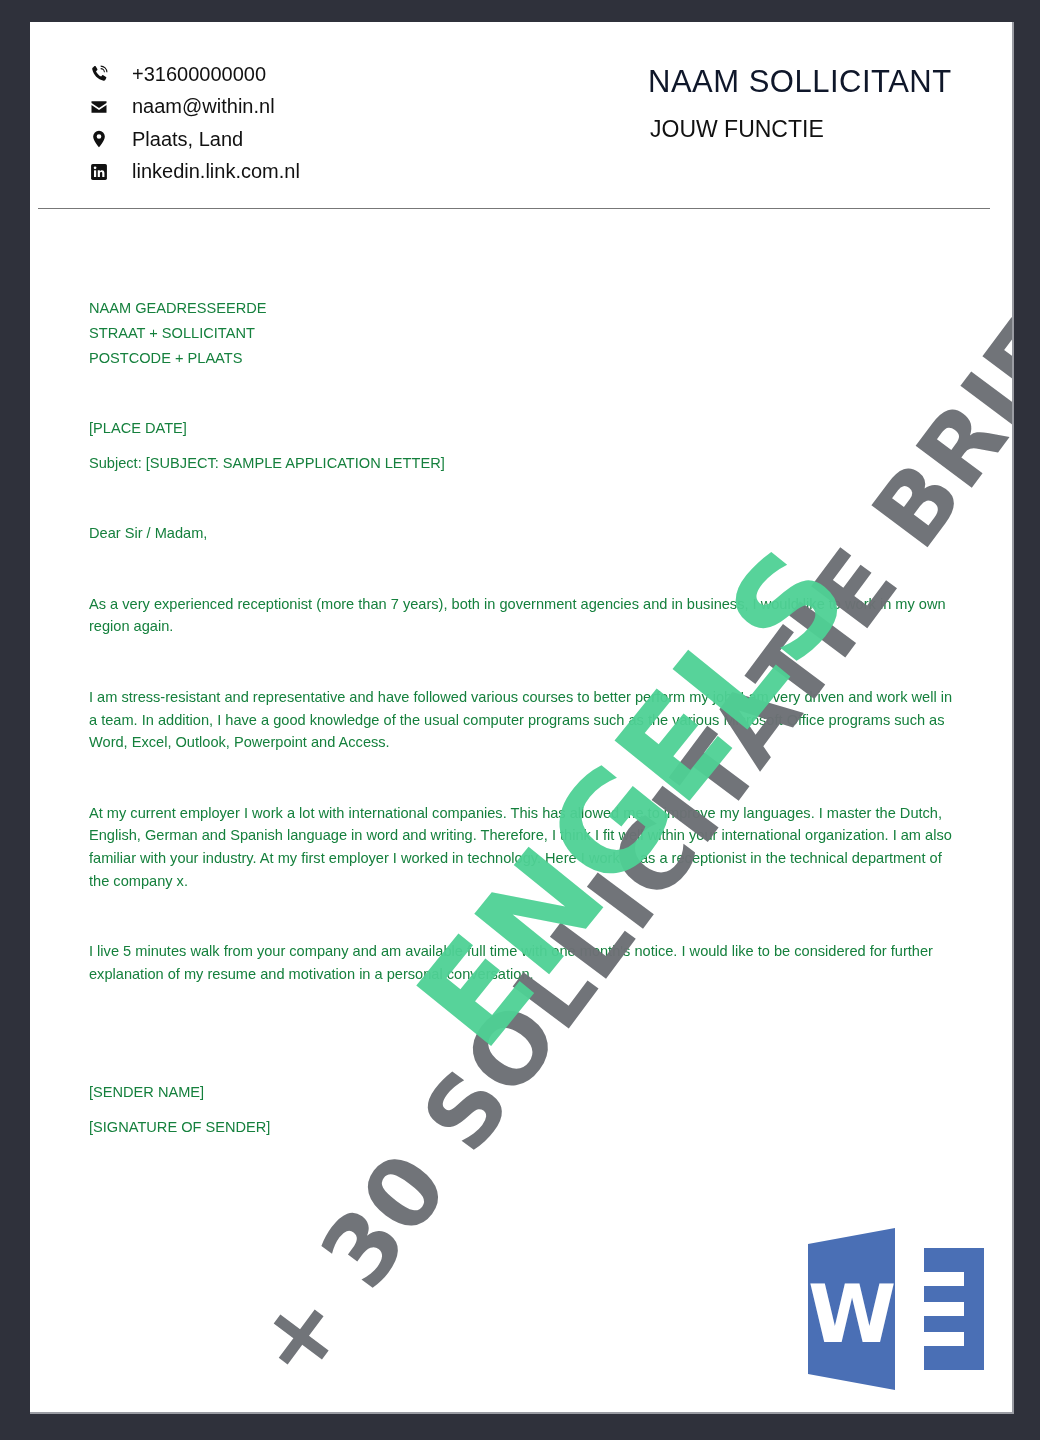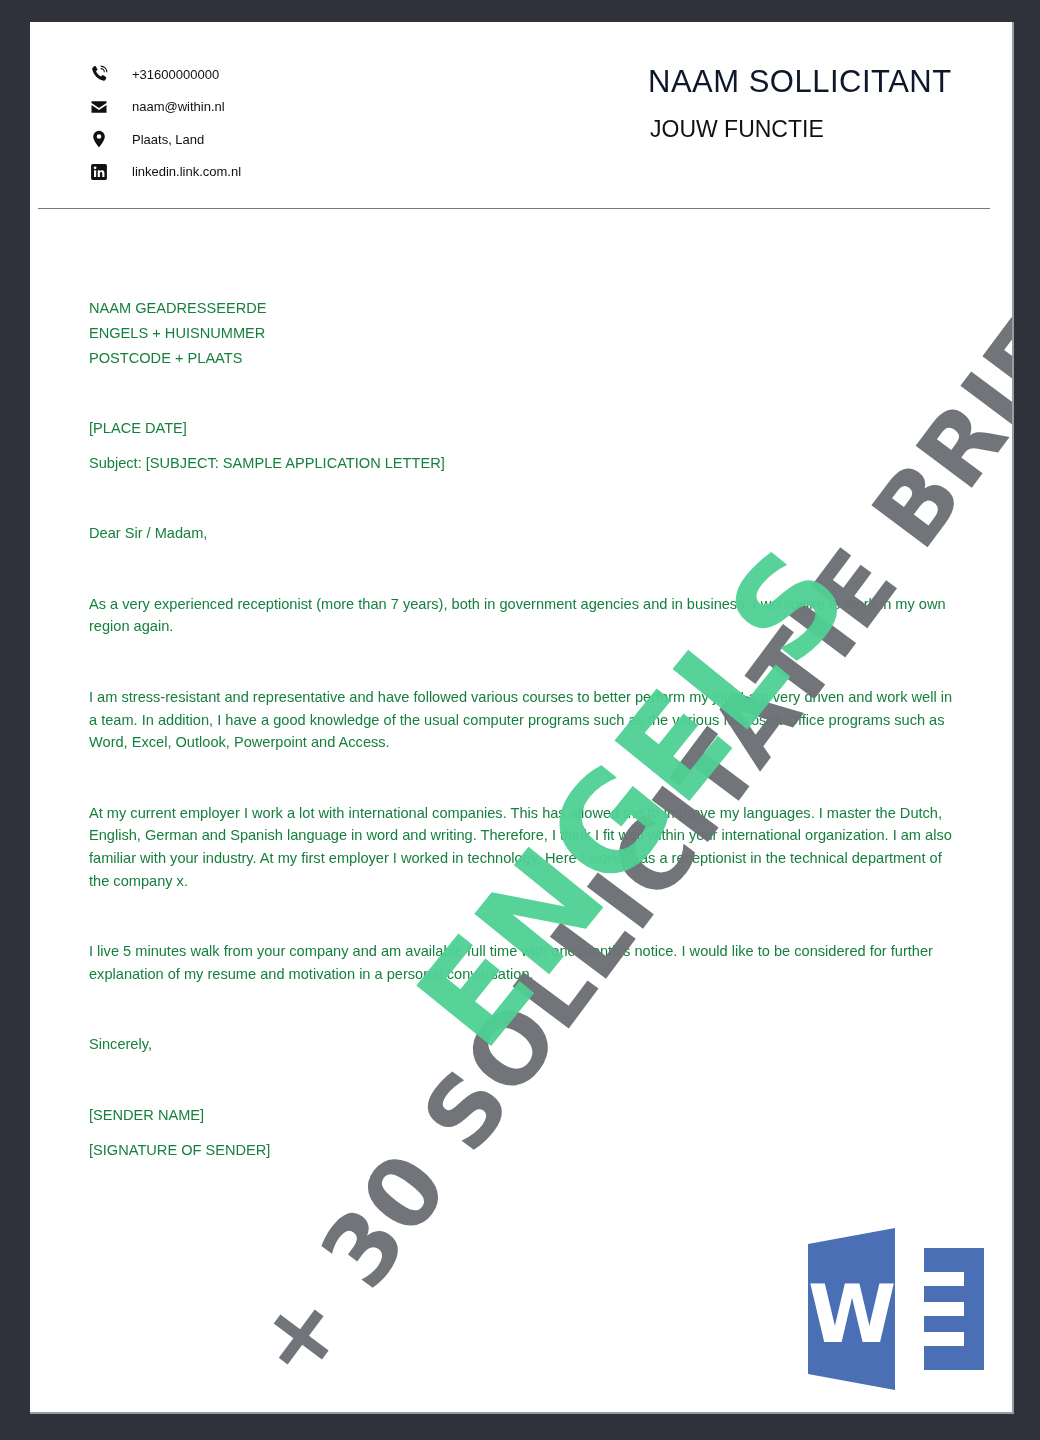--- a/index.html
+++ b/index.html
@@ -20,21 +20,21 @@
       box-sizing: border-box;
       overflow: hidden;
       color: #222;
     }
     .contact {
       position: absolute; left: 58px; top: 36px;
     }
     .contact-row {
       display: flex; align-items: center;
       height: 32.5px;
-      font-size: 13px; color: #111;
+      font-size: 20px; color: #111;
     }
     .contact-row .ic {
       width: 22px; height: 22px;
       margin-right: 22px;
       display: inline-flex; align-items: center; justify-content: center;
     }
     .contact-row .ic svg { width: 20px; height: 20px; }
     .header-name {
       position: absolute; left: 618px; top: 42px;
       font-size: 31px; letter-spacing: 0.5px; color: #0f172a;
@@ -131,39 +131,38 @@
   </div>
 
   <div class="header-name">NAAM SOLLICITANT</div>
   <div class="header-role">JOUW FUNCTIE</div>
 
   <div class="rule"></div>
 
   <div class="letter">
     <div class="addr">
       <div>NAAM GEADRESSEERDE</div>
-      <div>ENGELS + HUISNUMMER</div>
+      <div>STRAAT + SOLLICITANT</div>
       <div>POSTCODE + PLAATS</div>
     </div>
     <div class="gap-a"></div>
     <p>[PLACE DATE]</p>
     <div class="gap-b"></div>
     <p>Subject: [SUBJECT: SAMPLE APPLICATION LETTER]</p>
     <div class="gap-c"></div>
     <p>Dear Sir / Madam,</p>
     <div class="gap-p"></div>
     <p>As a very experienced receptionist (more than 7 years), both in government agencies and in business, I would like to work in my own region again.</p>
     <div class="gap-p"></div>
     <p>I am stress-resistant and representative and have followed various courses to better perform my job. I am very driven and work well in a team. In addition, I have a good knowledge of the usual computer programs such as the various Microsoft Office programs such as Word, Excel, Outlook, Powerpoint and Access.</p>
     <div class="gap-p"></div>
     <p>At my current employer I work a lot with international companies. This has allowed me to improve my languages. I master the Dutch, English, German and Spanish language in word and writing. Therefore, I think I fit well within your international organization. I am also familiar with your industry. At my first employer I worked in technology. Here I worked as a receptionist in the technical department of the company x.</p>
     <div class="gap-p"></div>
     <p>I live 5 minutes walk from your company and am available full time with one month's notice. I would like to be considered for further explanation of my resume and motivation in a personal conversation.</p>
     <div class="gap-p"></div>
-    <p>Sincerely,</p>
     <div class="gap-p"></div>
     <p>[SENDER NAME]</p>
     <div class="gap-b"></div>
     <p>[SIGNATURE OF SENDER]</p>
   </div>
 
   <div class="wm wm-gray" style="color:#6d7075;">+ 30 SOLLICITATIE BRIEVEN</div>
   <div class="wm wm-green" style="color:#4fd195;">ENGELS</div>
 
   <div class="word-logo">

